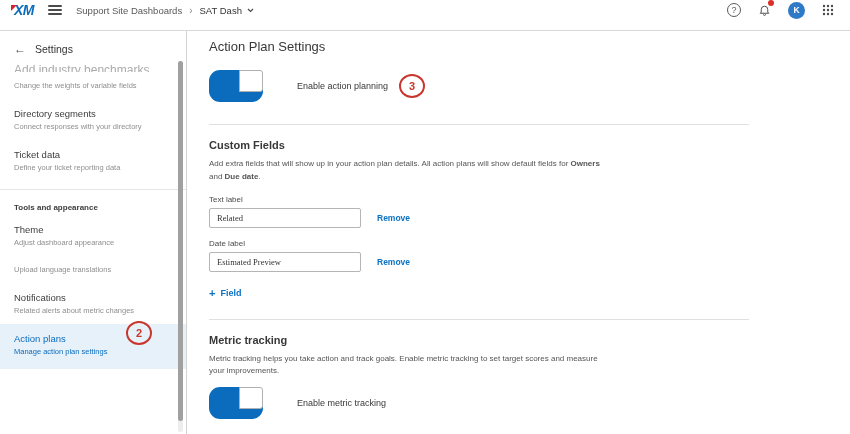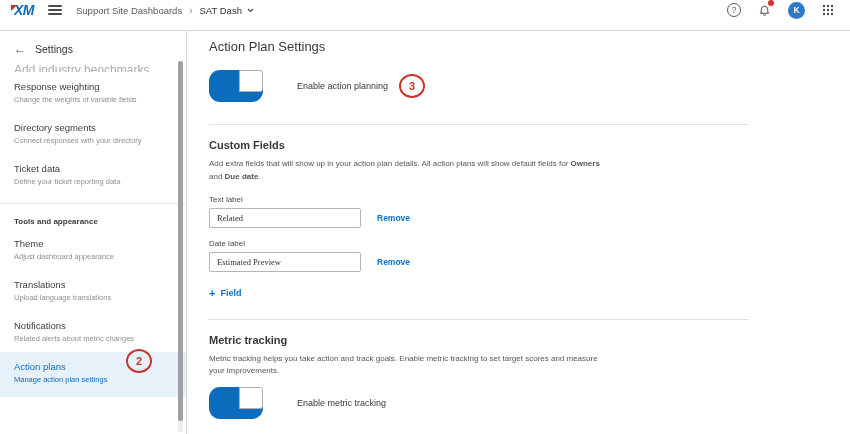--- a/index.html
+++ b/index.html
@@ -147,41 +147,39 @@
   <aside class="sidebar">
     <div class="sidebar-header">
       <span class="back-icon">←</span>
       <span>Settings</span>
     </div>
 
     <div class="side-scroll">
       <div class="clipped-item">Add industry benchmarks</div>
 
       <div class="side-item">
-        <div class="t">Response weighting</div>
         <div class="s">Change the weights of variable fields</div>
       </div>
       <div class="side-item">
         <div class="t">Directory segments</div>
         <div class="s">Connect responses with your directory</div>
       </div>
       <div class="side-item">
         <div class="t">Ticket data</div>
         <div class="s">Define your ticket reporting data</div>
       </div>
 
       <hr class="side-divider">
       <div class="group-header">Tools and appearance</div>
 
       <div class="side-item">
         <div class="t">Theme</div>
         <div class="s">Adjust dashboard appearance</div>
       </div>
       <div class="side-item">
-        <div class="t">Translations</div>
         <div class="s">Upload language translations</div>
       </div>
       <div class="side-item">
         <div class="t">Notifications</div>
         <div class="s">Related alerts about metric changes</div>
       </div>
       <div class="side-item selected">
         <div class="t">Action plans</div>
         <div class="s">Manage action plan settings</div>
         <div class="ann-circle ann-sidebar">2</div>

